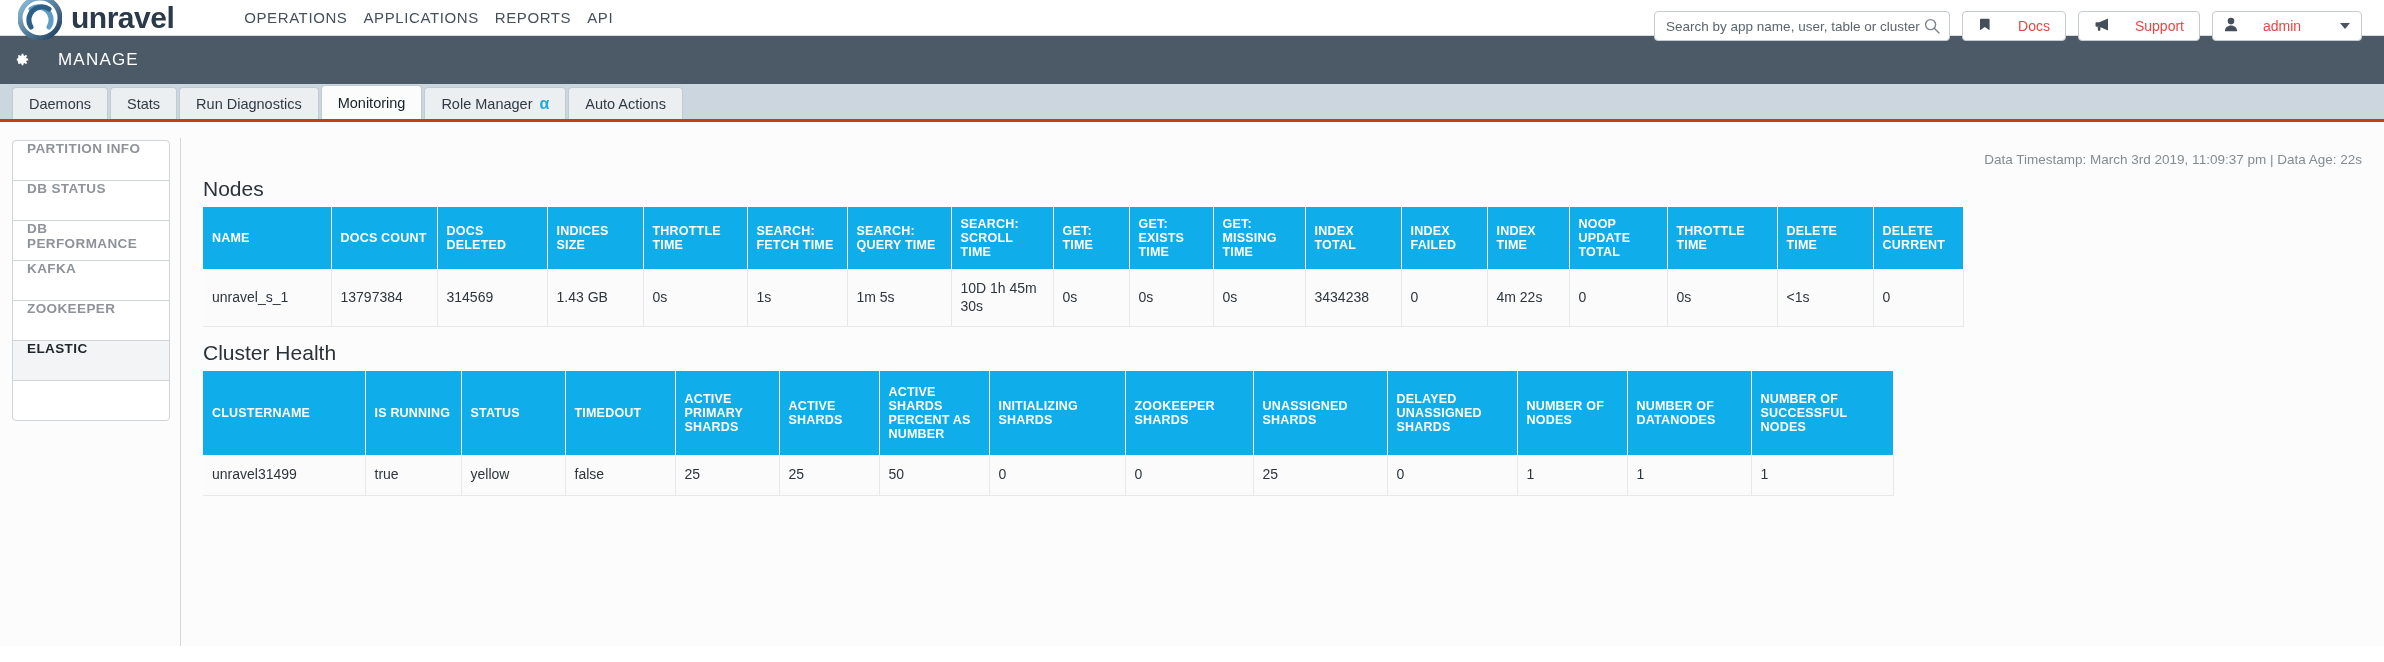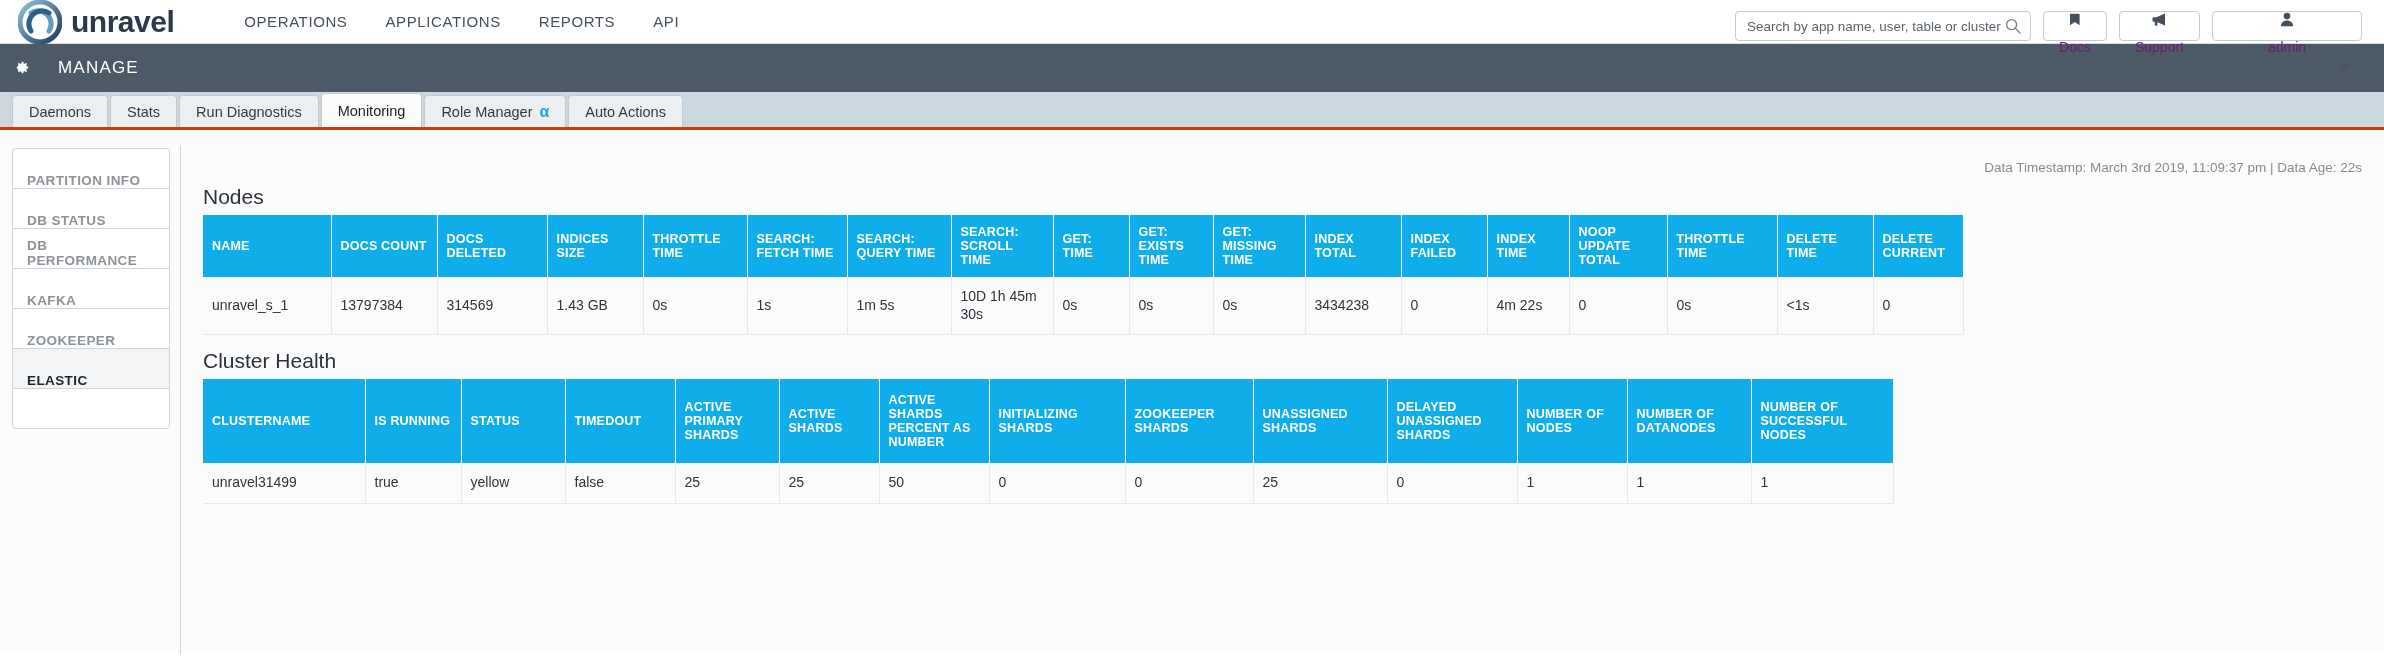--- a/index.html
+++ b/index.html
@@ -6,38 +6,38 @@
   html, body {
     margin: 0; padding: 0;
     width: 2384px; height: 662px;
     overflow: hidden;
     background: #ffffff;
     font-family: "Liberation Sans", sans-serif;
   }
 
   
   .topnav {
-    height: 44px;
+    height: 36px;
     background: #ffffff;
     border-bottom: 1px solid #d8dde1;
     display: flex;
     align-items: center;
     padding: 0 22px 0 18px;
     position: relative;
   }
   .brand { display: flex; align-items: center; gap: 9px; }
   .brand-logo { width: 44px; height: 44px; position: relative; }
   .brand-name {
     font-size: 30px;
     font-weight: 700;
     color: #2b3a4a;
     letter-spacing: -0.5px;
     line-height: 1;
   }
-  .mainmenu { display: flex; align-items: center; gap: 38px; margin-left: 70px; }
+  .mainmenu { display: flex; align-items: center; gap: 16px; margin-left: 70px; }
   .mainmenu a {
     font-size: 15px;
     color: #45505c;
     text-decoration: none;
     letter-spacing: 0.6px;
     font-weight: 400;
   }
   .nav-right {
     position: absolute;
     right: 22px; top: 0;
@@ -63,26 +63,25 @@
     background: transparent;
   }
   .searchbox input::placeholder { color: #5b656f; }
   .search-icon { width: 16px; height: 16px; flex: 0 0 16px; }
   .navbtn {
     height: 30px;
     border: 1px solid #c6cbd0;
     border-radius: 4px;
     background: #fff;
     display: flex; align-items: center;
-    gap: 9px;
+    gap: 25px;
     padding: 0 15px;
     font-size: 14px;
-    color: #701a75;
+    color: #ef4444;
     cursor: pointer;
-    flex-direction: column;
   }
   .navbtn.user { width: 150px; justify-content: flex-start; padding: 0 11px; }
   .navbtn.user .caret { margin-left: auto; }
   .caret {
     width: 0; height: 0;
     border-left: 5px solid transparent;
     border-right: 5px solid transparent;
     border-top: 6px solid #4a5560;
   }
 
@@ -141,21 +140,21 @@
   }
   .sidebar {
     width: 158px;
     flex: 0 0 158px;
     padding-top: 2px;
   }
   .side-item {
     height: 41px;
     border: 1px solid #cfd4d8;
     background: #ffffff;
-    display: flex; align-items: flex-end;
+    display: flex; align-items: flex-start;
     padding: 0 14px;
     font-size: 13.5px;
     font-weight: 700;
     letter-spacing: 0.4px;
     color: #8d9399;
     margin-top: -1px;
     cursor: pointer;
   }
   .side-item:first-child { border-radius: 4px 4px 0 0; margin-top: 0; }
   .side-item.active { background: #f3f4f5; color: #1d252c; }

